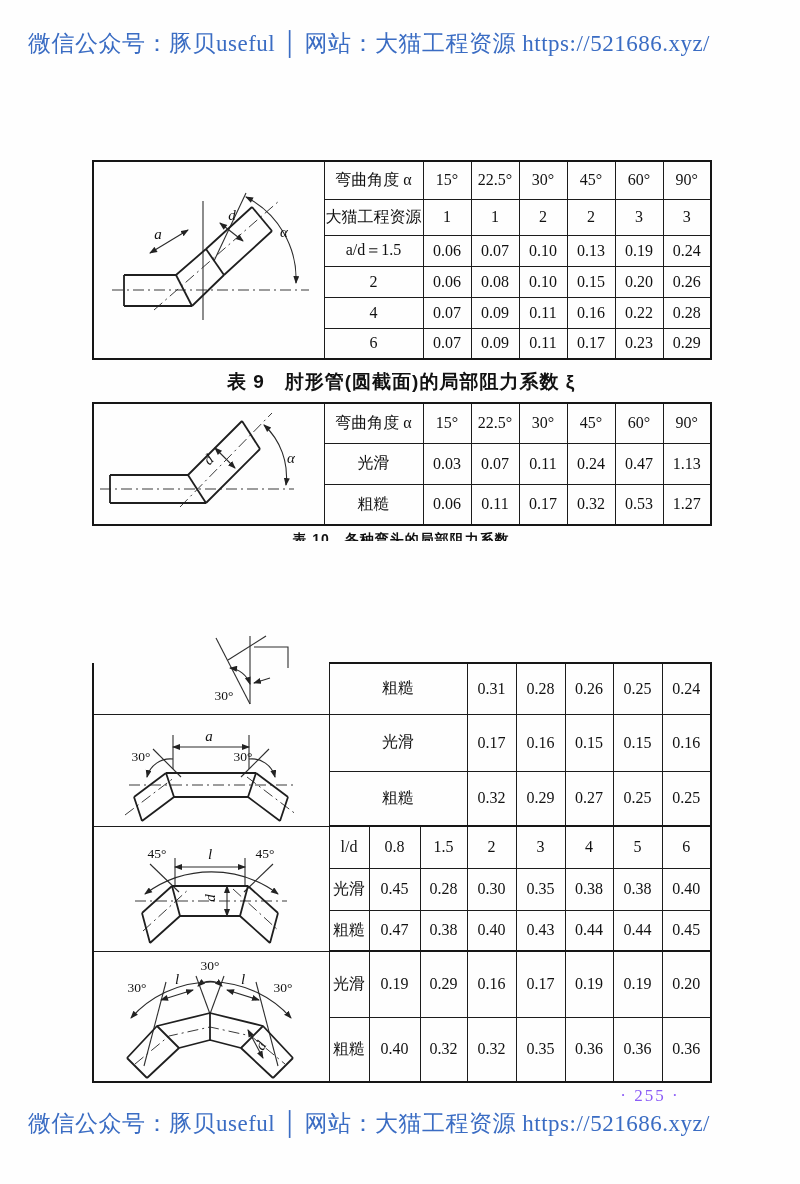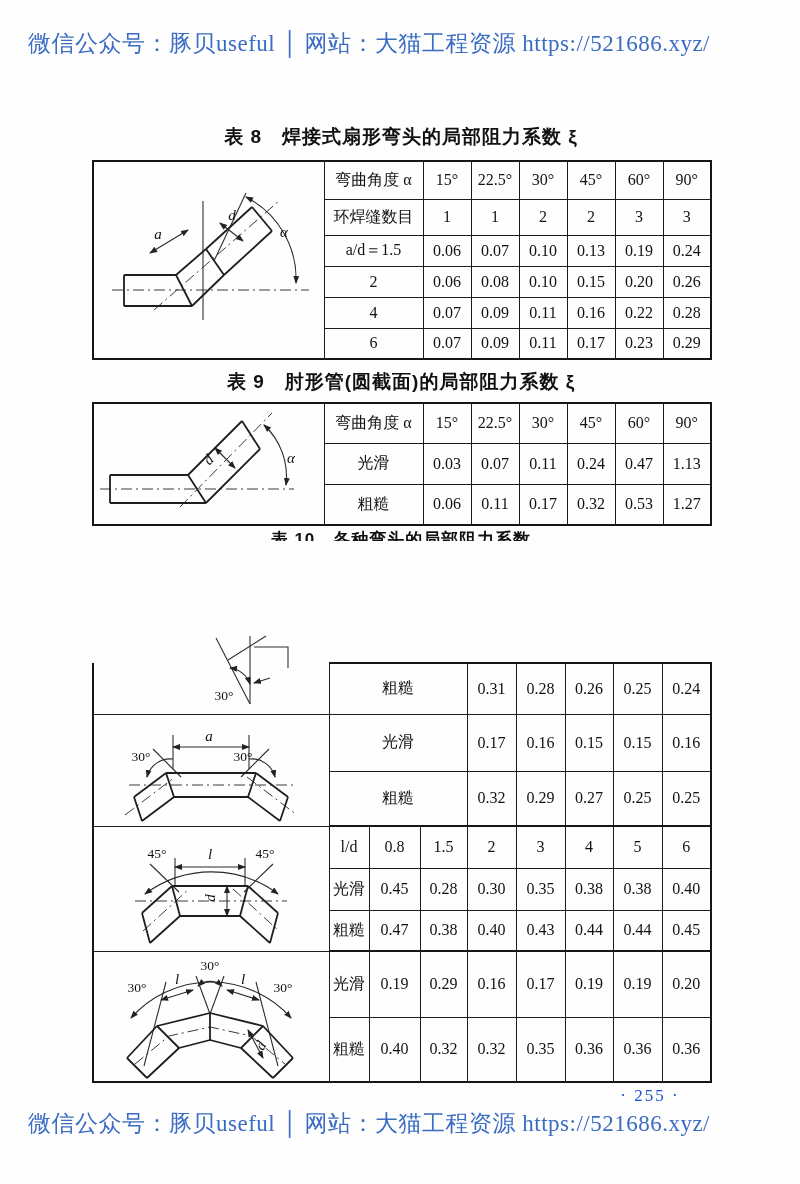--- a/index.html
+++ b/index.html
@@ -14,21 +14,21 @@
   }
   .wm-top { top:28px; }
   .wm-bottom { top:1108px; }
   .tbl-title {
     position:absolute; left:92px; width:618px; text-align:center;
     font-weight:bold; font-size:19px; letter-spacing:1px; color:#111;
     font-family:"Liberation Sans","DejaVu Sans",sans-serif;
   }
   .clipped-title {
     position:absolute; left:92px; width:618px; height:12px; overflow:hidden;
-    text-align:center; font-weight:bold; font-size:17px; line-height:21px;
+    text-align:center; font-weight:bold; font-size:14px; line-height:21px;
     letter-spacing:1px; color:#111;
     font-family:"Liberation Sans","DejaVu Sans",sans-serif;
   }
   table.grid {
     position:absolute; border-collapse:collapse; table-layout:fixed;
     border:2px solid #161616;
   }
   table.grid td {
     border:1px solid #1c1c1c; text-align:center; vertical-align:middle;
     font-size:16px; padding:0; color:#111; overflow:hidden;
@@ -37,21 +37,21 @@
   td.cn { font-weight:normal; font-family:"Liberation Sans","DejaVu Sans",sans-serif; font-size:15.5px; }
   td.math { }
   td.diag { background:transparent; }
   #t10 { border-top:none; }
   #t10 td.topline { border-top:2px solid #161616; }
   #t10 td.noTop { border-top:none; }
   tr.sepRow > td { border-bottom:2px solid #161616; }
   td.sepB { border-bottom:2px solid #161616; }
   .page-number {
     position:absolute; left:575px; top:1086px; width:150px; text-align:center;
-    font-size:17px; letter-spacing:2px; color:#1d4ed8;
+    font-size:17px; letter-spacing:2px; color:#8b5cf6;
   }
   .overlay { position:absolute; pointer-events:none; z-index:3; }
   svg { display:block; margin:0 auto; }
   .pl { stroke:#1f1f1f; stroke-width:1.8; fill:none; stroke-linejoin:round; }
   .tn { stroke:#2e2e2e; stroke-width:1.1; fill:none; }
   .cl { stroke:#3a3a3a; stroke-width:1; fill:none; stroke-dasharray:11 4 2 4; }
   .dm { stroke:#2a2a2a; stroke-width:1.1; fill:none; }
   text.lab { font:italic 15px "Liberation Serif","DejaVu Serif",serif; fill:#111; }
   text.deg { font:13.5px "Liberation Serif","DejaVu Serif",serif; fill:#111; }
 </style>
@@ -66,21 +66,20 @@
         <path d="M0,0 L8,3 L0,6 Z" fill="#222"></path>
       </marker>
       <marker id="aS" markerWidth="9" markerHeight="8" refX="1" refY="3" orient="auto" markerUnits="userSpaceOnUse">
         <path d="M8,0 L0,3 L8,6 Z" fill="#222"></path>
       </marker>
     </defs>
   </svg>
 
   <div class="wm wm-top">微信公众号：豚贝useful │ 网站：大猫工程资源 https://521686.xyz/</div>
 
-  <div class="tbl-title" style="top:124px">表 8　焊接式扇形弯头的局部阻力系数 ξ</div>
 
   <table class="grid" id="t8" style="left:92px; top:160px;">
     <colgroup>
       <col style="width:231px">
         <col style="width:99px">
       <col style="width:48px">
         <col style="width:48px">
         <col style="width:48px">
       <col style="width:48px">
         <col style="width:48px">
@@ -116,21 +115,21 @@
         </td>
         <td class="cn">弯曲角度 α</td>
         <td>15°</td>
         <td>22.5°</td>
         <td>30°</td>
         <td>45°</td>
         <td>60°</td>
         <td>90°</td>
       </tr>
       <tr style="height:36px">
-        <td class="cn">环焊缝数目</td>
+        <td class="cn">大猫工程资源</td>
         <td>1</td>
           <td>1</td>
           <td>2</td>
           <td>2</td>
           <td>3</td>
           <td>3</td>
       </tr>
       <tr style="height:31px">
         <td class="math">a/d＝1.5</td>
         <td>0.06</td>

